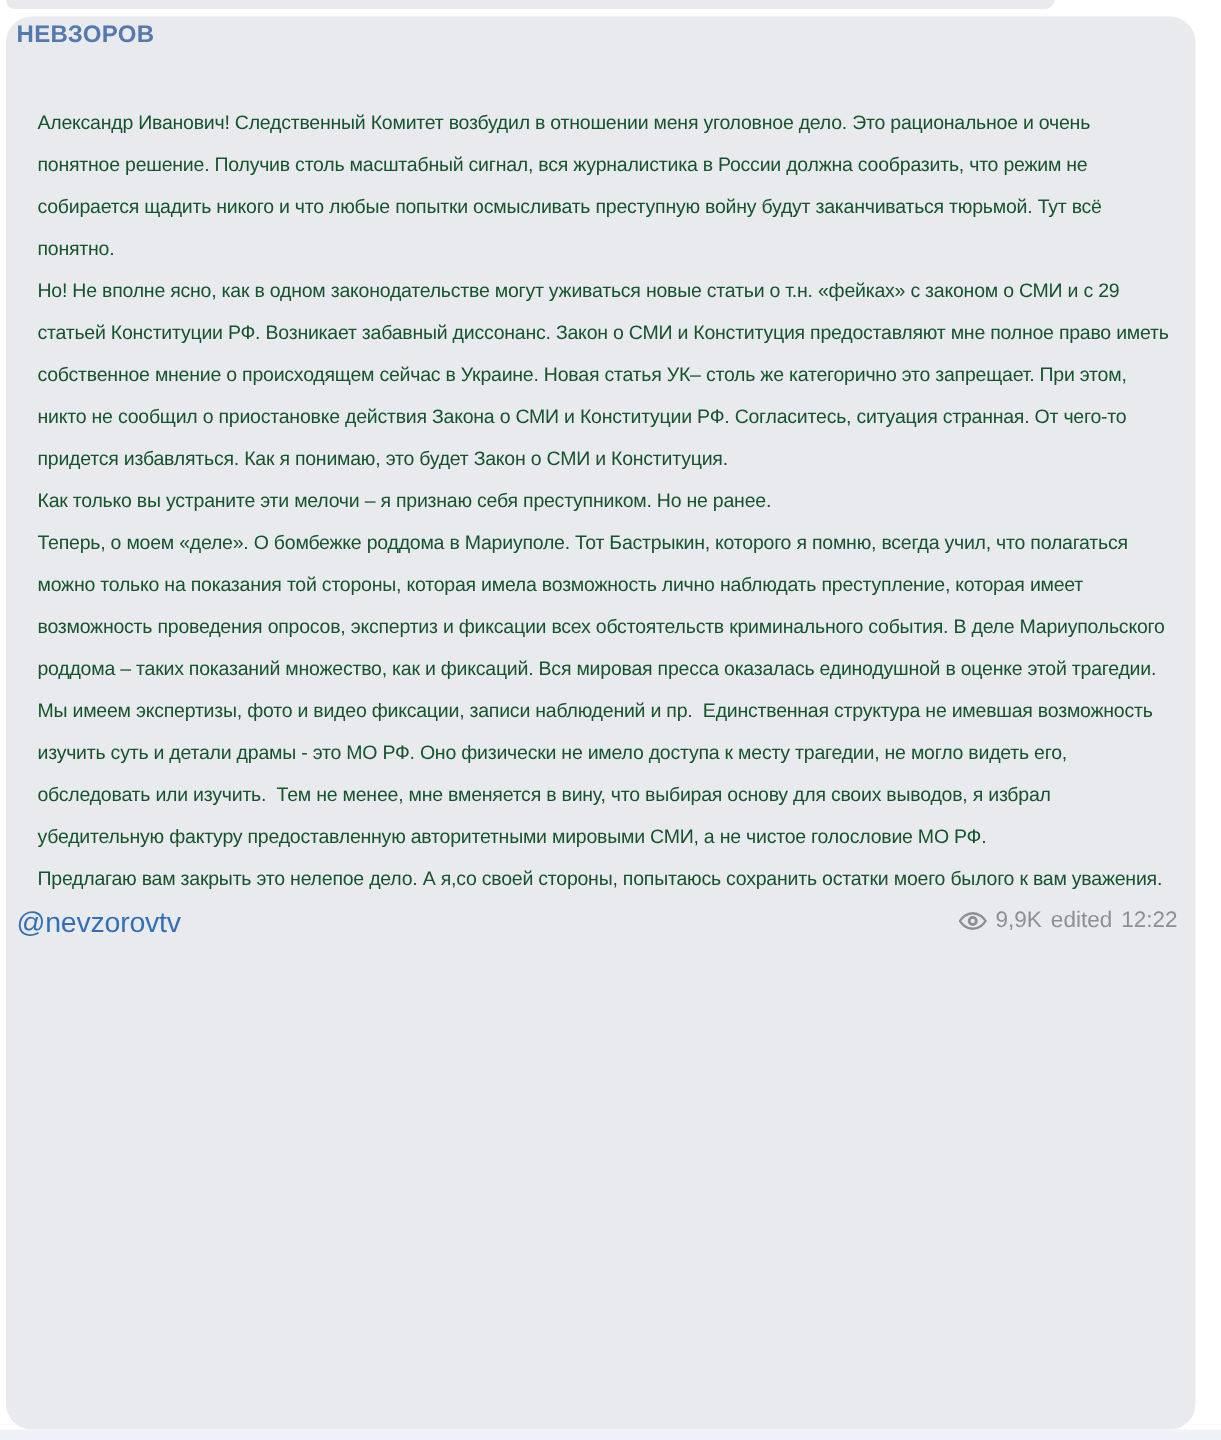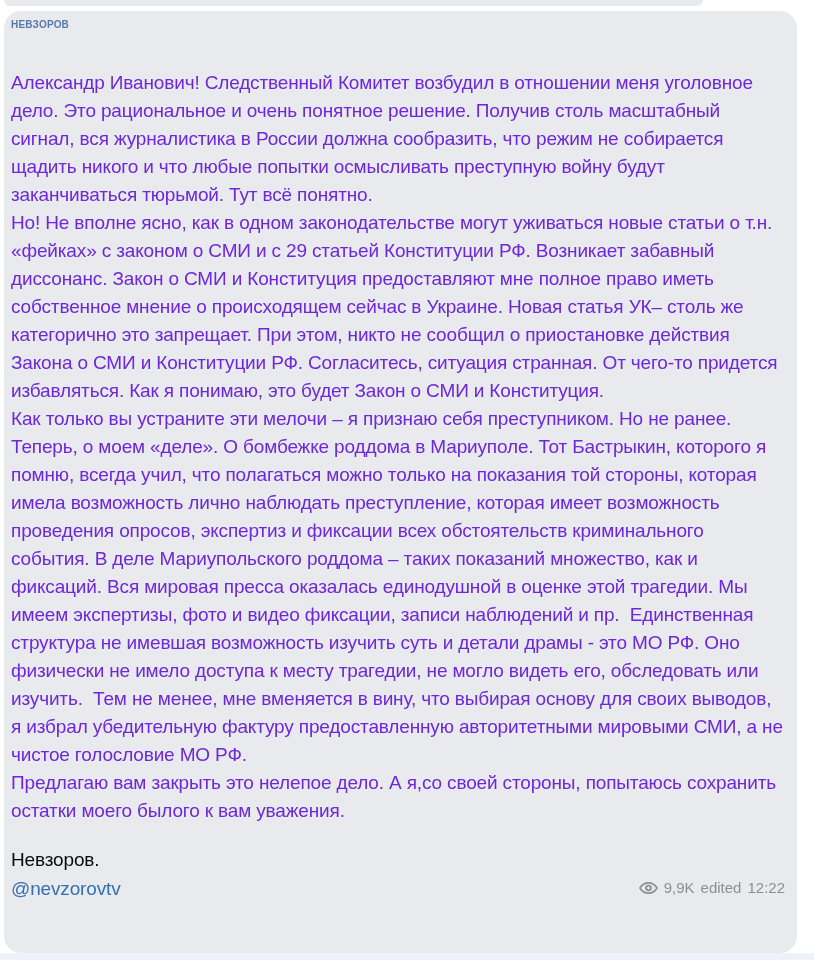--- a/index.html
+++ b/index.html
@@ -32,44 +32,45 @@
     padding: 3px 12px 8px 7px;
   }
   .below-strip {
     position: absolute;
     left: 0; top: 953px;
     width: 814px; height: 7px;
     background: #eef2f8;
   }
   .channel {
     color: #5579ac;
-    font-size: 10px;
+    font-size: 16px;
     font-weight: 600;
     letter-spacing: .2px;
     line-height: 20px;
     display: inline-block;
     cursor: pointer;
   }
   .msg-title {
     font-size: 19px;
     font-weight: 500;
     line-height: 28px;
     color: #0b0b0d;
     white-space: pre-wrap;
     letter-spacing: -0.15px;
     margin-top: 7px;
   }
   .msg-body {
-    font-size: 19px;
+    font-size: 13px;
     font-weight: 500;
     line-height: 28px;
-    color: #6d28d9;
+    color: #14532d;
     white-space: pre-wrap;
     letter-spacing: -0.15px;
     margin-top: 34px;
+    margin-left: 14px;
   }
   .signature {
     font-size: 19px;
     font-weight: 500;
     line-height: 28px;
     color: #0b0b0d;
     letter-spacing: -0.15px;
     margin-top: 21px;
   }
   .bottom-row {
@@ -108,21 +109,20 @@
 
     <span class="channel">НЕВЗОРОВ</span>
 
 
     <div class="msg-body">Александр Иванович! Следственный Комитет возбудил в отношении меня уголовное дело. Это рациональное и очень понятное решение. Получив столь масштабный сигнал, вся журналистика в России должна сообразить, что режим не собирается щадить никого и что любые попытки осмысливать преступную войну будут заканчиваться тюрьмой. Тут всё понятно.
 Но! Не вполне ясно, как в одном законодательстве могут уживаться новые статьи о т.н. «фейках» с законом о СМИ и с 29 статьей Конституции РФ. Возникает забавный диссонанс. Закон о СМИ и Конституция предоставляют мне полное право иметь собственное мнение о происходящем сейчас в Украине. Новая статья УК– столь же категорично это запрещает. При этом, никто не сообщил о приостановке действия Закона о СМИ и Конституции РФ. Согласитесь, ситуация странная. От чего-то придется избавляться. Как я понимаю, это будет Закон о СМИ и Конституция.
 Как только вы устраните эти мелочи – я признаю себя преступником. Но не ранее.
 Теперь, о моем «деле». О бомбежке роддома в Мариуполе. Тот Бастрыкин, которого я помню, всегда учил, что полагаться можно только на показания той стороны, которая имела возможность лично наблюдать преступление, которая имеет возможность проведения опросов, экспертиз и фиксации всех обстоятельств криминального события. В деле Мариупольского роддома – таких показаний множество, как и фиксаций. Вся мировая пресса оказалась единодушной в оценке этой трагедии. Мы имеем экспертизы, фото и видео фиксации, записи наблюдений и пр.  Единственная структура не имевшая возможность изучить суть и детали драмы - это МО РФ. Оно физически не имело доступа к месту трагедии, не могло видеть его, обследовать или изучить.  Тем не менее, мне вменяется в вину, что выбирая основу для своих выводов, я избрал убедительную фактуру предоставленную авторитетными мировыми СМИ, а не чистое голословие МО РФ.
 Предлагаю вам закрыть это нелепое дело. А я,со своей стороны, попытаюсь сохранить остатки моего былого к вам уважения.</div>
 
-    <div class="signature">Невзоров.</div>
 
     <div class="bottom-row">
       <a class="username">@nevzorovtv</a>
 
       <span class="meta">
         <span class="eye-icon">
           <svg width="19" height="14" viewBox="0 0 24 16" fill="none" xmlns="http://www.w3.org/2000/svg">
             <path d="M12 1.5 C6.5 1.5 2.6 5.6 1.2 8 C2.6 10.4 6.5 14.5 12 14.5 C17.5 14.5 21.4 10.4 22.8 8 C21.4 5.6 17.5 1.5 12 1.5 Z" stroke="#8e8e93" stroke-width="2"></path>
             <circle cx="12" cy="8" r="3" stroke="#8e8e93" stroke-width="2.4"></circle>
           </svg>

